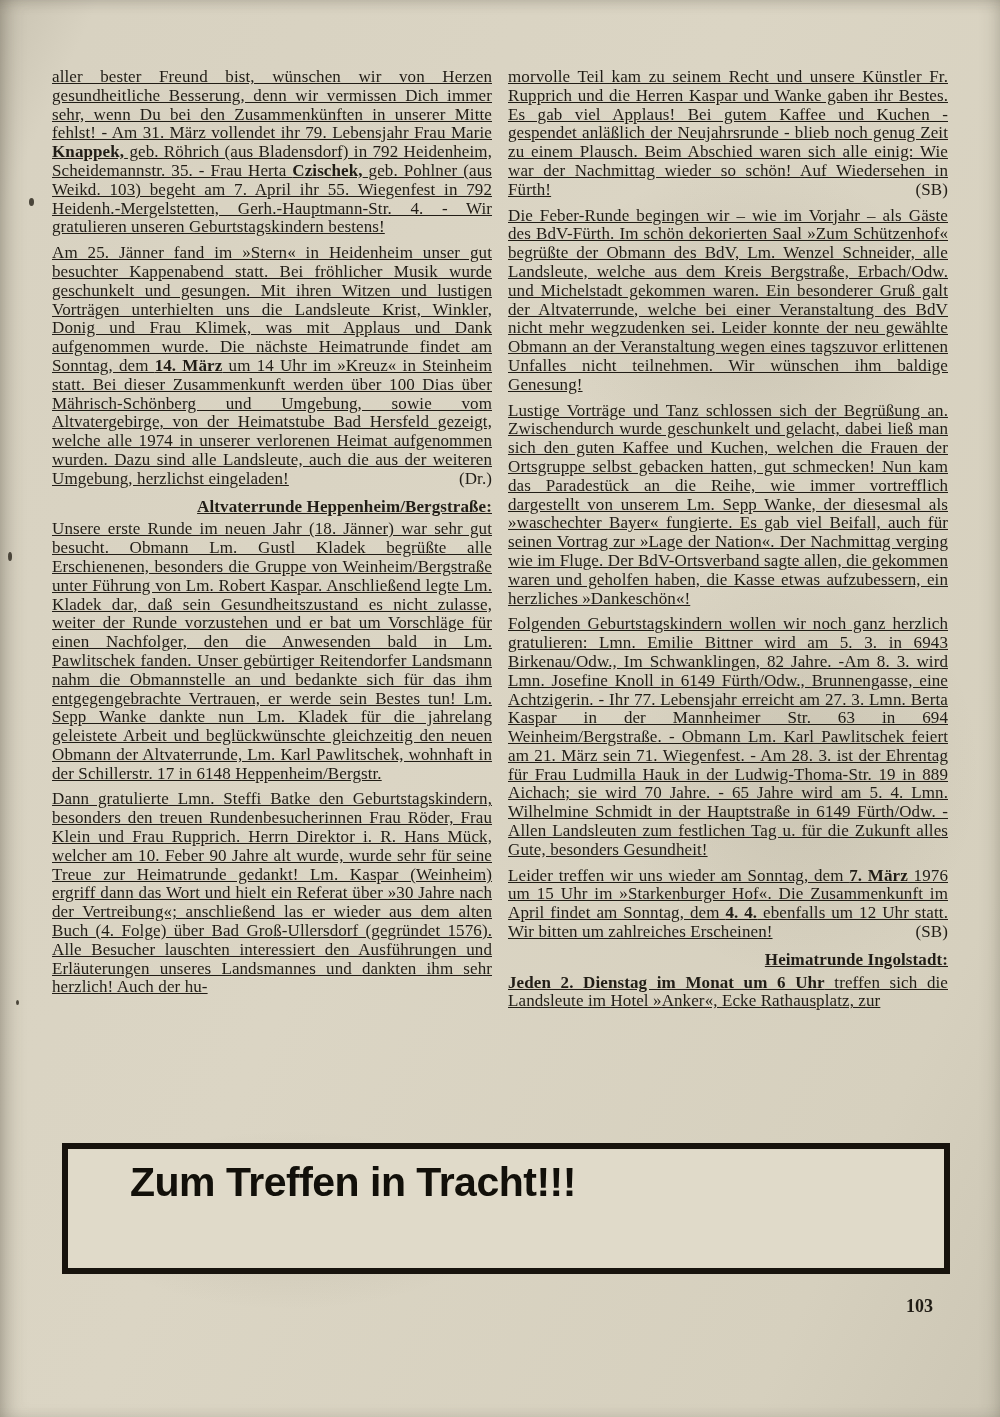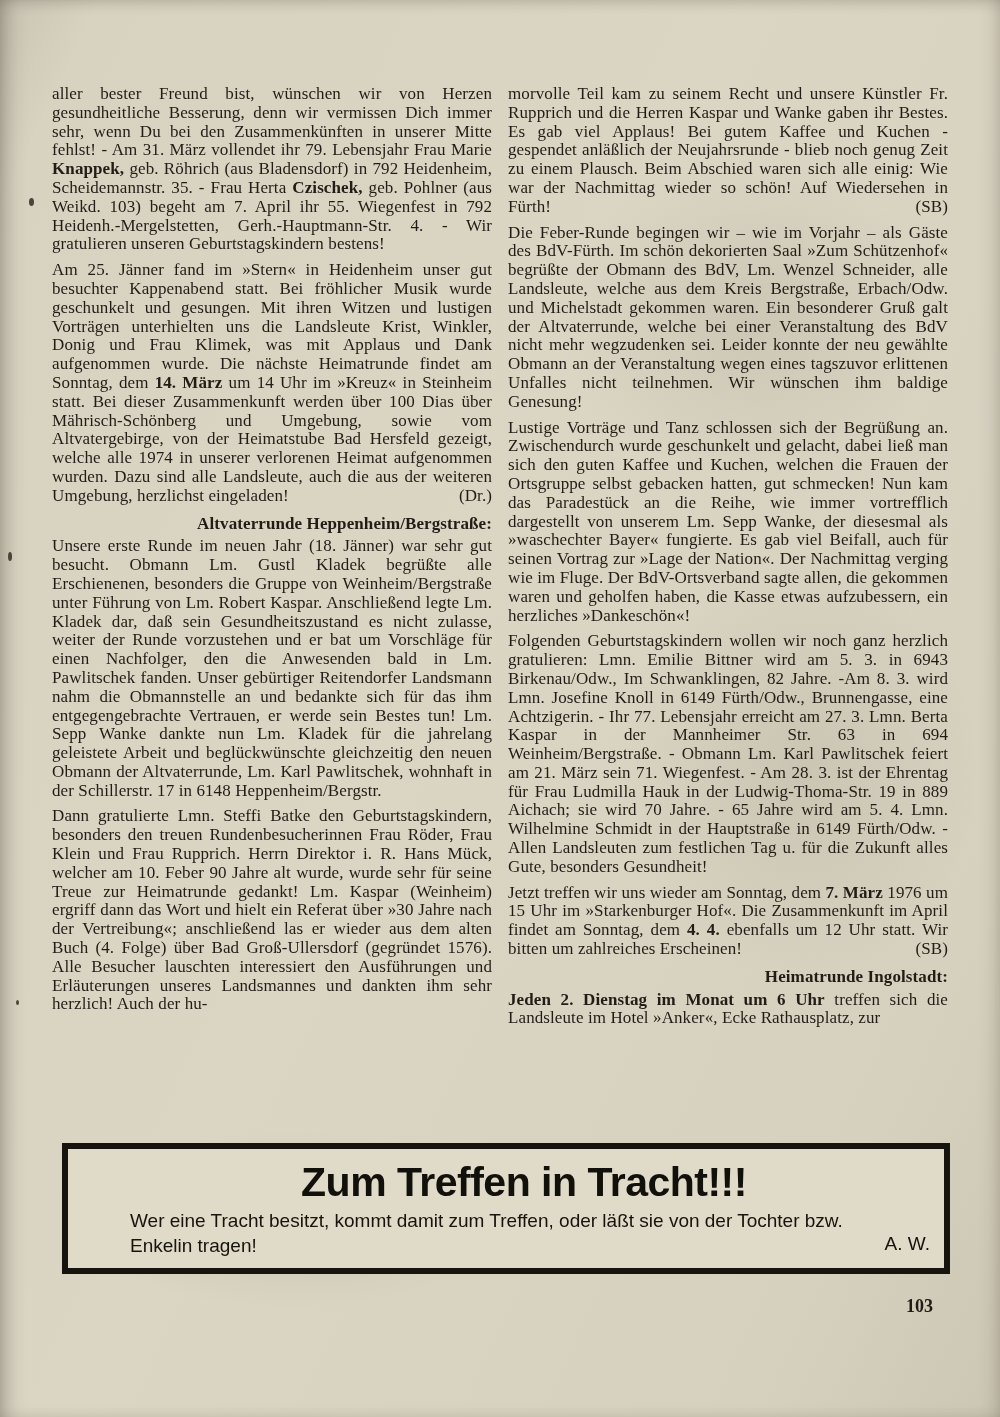--- a/index.html
+++ b/index.html
@@ -16,27 +16,28 @@
     height: 1417px;
     overflow: hidden;
     background: linear-gradient(115deg, #c9c3b2 0%, #d8d2c1 6%, #dbd5c4 45%, #d6d0be 85%, #ccc6b4 100%);
     box-shadow: inset 14px 0 22px -12px rgba(60,55,42,0.45),
                 inset -12px 0 20px -12px rgba(60,55,42,0.30),
                 inset 0 10px 18px -12px rgba(60,55,42,0.18);
     color: #211d16;
   }
   .content {
     position: absolute;
-    top: 85px;
+    top: 68px;
     left: 52px;
     width: 906px;
     height: 1048px;
     overflow: hidden;
     display: flex;
     gap: 16px;
+    text-decoration: underline;
   }
   .col {
     width: 440px;
     font-size: 17px;
     line-height: 18.8px;
     text-align: justify;
     letter-spacing: 0.1px;
     hyphens: auto;
   }
   .col p {
@@ -57,21 +58,21 @@
     left: 62px;
     top: 1143px;
     width: 888px;
     height: 131px;
     border: 6px solid #17130d;
     background: #e0dac9;
     box-sizing: border-box;
     padding: 6px 26px 6px 62px;
   }
   .notice-title {
-    text-align: center;
+    text-align: left;
     font-family: "Liberation Sans", sans-serif;
     font-weight: bold;
     font-size: 41px;
     letter-spacing: -0.5px;
     color: #12100a;
     margin: 4px 0 2px 0;
   }
   .notice-body {
     position: relative;
     font-family: "Liberation Sans", sans-serif;
@@ -125,29 +126,25 @@
         <p><span>Am 25. Jänner fand im »Stern« in Heidenheim unser gut besuchter Kappenabend statt. Bei fröhlicher Musik wurde geschunkelt und gesungen. Mit ihren Witzen und lustigen Vorträgen unterhielten uns die Landsleute Krist, Winkler, Donig und Frau Klimek, was mit Applaus und Dank aufgenommen wurde. Die nächste Heimatrunde findet am Sonntag, dem </span><span style="font-weight: bold;">14. März</span><span> um 14 Uhr im »Kreuz« in Steinheim statt. Bei dieser Zusammenkunft werden über 100 Dias über Mährisch-Schönberg und Umgebung, sowie vom Altvatergebirge, von der Heimatstube Bad Hersfeld gezeigt, welche alle 1974 in unserer verlorenen Heimat aufgenommen wurden. Dazu sind alle Landsleute, auch die aus der weiteren Umgebung, herzlichst eingeladen!</span><span class="sig">(Dr.)</span></p>
         <h3><span>Altvaterrunde Heppenheim/Bergstraße:</span></h3>
         <p><span>Unsere erste Runde im neuen Jahr (18. Jänner) war sehr gut besucht. Obmann Lm. Gustl Kladek begrüßte alle Erschienenen, besonders die Gruppe von Weinheim/Bergstraße unter Führung von Lm. Robert Kaspar. Anschließend legte Lm. Kladek dar, daß sein Gesundheitszustand es nicht zulasse, weiter der Runde vorzustehen und er bat um Vorschläge für einen Nachfolger, den die Anwesenden bald in Lm. Pawlitschek fanden. Unser gebürtiger Reitendorfer Landsmann nahm die Obmannstelle an und bedankte sich für das ihm entgegengebrachte Vertrauen, er werde sein Bestes tun! Lm. Sepp Wanke dankte nun Lm. Kladek für die jahrelang geleistete Arbeit und beglückwünschte gleichzeitig den neuen Obmann der Altvaterrunde, Lm. Karl Pawlitschek, wohnhaft in der Schillerstr. 17 in 6148 Heppenheim/Bergstr.</span></p>
         <p><span>Dann gratulierte Lmn. Steffi Batke den Geburtstagskindern, besonders den treuen Rundenbesucherinnen Frau Röder, Frau Klein und Frau Rupprich. Herrn Direktor i. R. Hans Mück, welcher am 10. Feber 90 Jahre alt wurde, wurde sehr für seine Treue zur Heimatrunde gedankt! Lm. Kaspar (Weinheim) ergriff dann das Wort und hielt ein Referat über »30 Jahre nach der Vertreibung«; anschließend las er wieder aus dem alten Buch (4. Folge) über Bad Groß-Ullersdorf (gegründet 1576). Alle Besucher lauschten interessiert den Ausführungen und Erläuterungen unseres Landsmannes und dankten ihm sehr herzlich! Auch der hu-</span></p>
       </div>
     <div class="col">
         <p><span>morvolle Teil kam zu seinem Recht und unsere Künstler Fr. Rupprich und die Herren Kaspar und Wanke gaben ihr Bestes. Es gab viel Applaus! Bei gutem Kaffee und Kuchen - gespendet anläßlich der Neujahrsrunde - blieb noch genug Zeit zu einem Plausch. Beim Abschied waren sich alle einig: Wie war der Nachmittag wieder so schön! Auf Wiedersehen in Fürth!</span><span class="sig">(SB)</span></p>
         <p><span>Die Feber-Runde begingen wir – wie im Vorjahr – als Gäste des BdV-Fürth. Im schön dekorierten Saal »Zum Schützenhof« begrüßte der Obmann des BdV, Lm. Wenzel Schneider, alle Landsleute, welche aus dem Kreis Bergstraße, Erbach/Odw. und Michelstadt gekommen waren. Ein besonderer Gruß galt der Altvaterrunde, welche bei einer Veranstaltung des BdV nicht mehr wegzudenken sei. Leider konnte der neu gewählte Obmann an der Veranstaltung wegen eines tagszuvor erlittenen Unfalles nicht teilnehmen. Wir wünschen ihm baldige Genesung!</span></p>
         <p><span>Lustige Vorträge und Tanz schlossen sich der Begrüßung an. Zwischendurch wurde geschunkelt und gelacht, dabei ließ man sich den guten Kaffee und Kuchen, welchen die Frauen der Ortsgruppe selbst gebacken hatten, gut schmecken! Nun kam das Paradestück an die Reihe, wie immer vortrefflich dargestellt von unserem Lm. Sepp Wanke, der diesesmal als »waschechter Bayer« fungierte. Es gab viel Beifall, auch für seinen Vortrag zur »Lage der Nation«. Der Nachmittag verging wie im Fluge. Der BdV-Ortsverband sagte allen, die gekommen waren und geholfen haben, die Kasse etwas aufzubessern, ein herzliches »Dankeschön«!</span></p>
         <p><span>Folgenden Geburtstagskindern wollen wir noch ganz herzlich gratulieren: Lmn. Emilie Bittner wird am 5. 3. in 6943 Birkenau/Odw., Im Schwanklingen, 82 Jahre. -Am 8. 3. wird Lmn. Josefine Knoll in 6149 Fürth/Odw., Brunnengasse, eine Achtzigerin. - Ihr 77. Lebensjahr erreicht am 27. 3. Lmn. Berta Kaspar in der Mannheimer Str. 63 in 694 Weinheim/Bergstraße. - Obmann Lm. Karl Pawlitschek feiert am 21. März sein 71. Wiegenfest. - Am 28. 3. ist der Ehrentag für Frau Ludmilla Hauk in der Ludwig-Thoma-Str. 19 in 889 Aichach; sie wird 70 Jahre. - 65 Jahre wird am 5. 4. Lmn. Wilhelmine Schmidt in der Hauptstraße in 6149 Fürth/Odw. - Allen Landsleuten zum festlichen Tag u. für die Zukunft alles Gute, besonders Gesundheit!</span></p>
-        <p><span>Jetzt treffen wir uns wieder am Sonntag, dem </span><span style="font-weight: bold;">7. März</span><span> 1976 um 15 Uhr im »Starkenburger Hof«. Die Zusammenkunft im April findet am Sonntag, dem </span><span style="font-weight: bold;">4. 4.</span><span> ebenfalls um 12 Uhr statt. Wir bitten um zahlreiches Erscheinen!</span><span class="sig">(SB)</span></p>
+        <p><span>Leider treffen wir uns wieder am Sonntag, dem </span><span style="font-weight: bold;">7. März</span><span> 1976 um 15 Uhr im »Starkenburger Hof«. Die Zusammenkunft im April findet am Sonntag, dem </span><span style="font-weight: bold;">4. 4.</span><span> ebenfalls um 12 Uhr statt. Wir bitten um zahlreiches Erscheinen!</span><span class="sig">(SB)</span></p>
         <h3><span>Heimatrunde Ingolstadt:</span></h3>
         <p><span style="font-weight: bold;">Jeden 2. Dienstag im Monat um 6 Uhr</span><span> treffen sich die Landsleute im Hotel »Anker«, Ecke Rathausplatz, zur</span></p>
       </div>
   </div>
 
   <div class="notice-box">
     <div class="notice-title">Zum Treffen in Tracht!!!</div>
-    <div class="notice-body">
-      <span>Wer eine Tracht besitzt, kommt damit zum Treffen, oder läßt sie von der Tochter bzw. Enkelin tragen!</span>
-      <span class="notice-sig">A. W.</span>
-    </div>
   </div>
 
   <div class="page-number">103</div>
 
 </div>
 
 </body></html>

